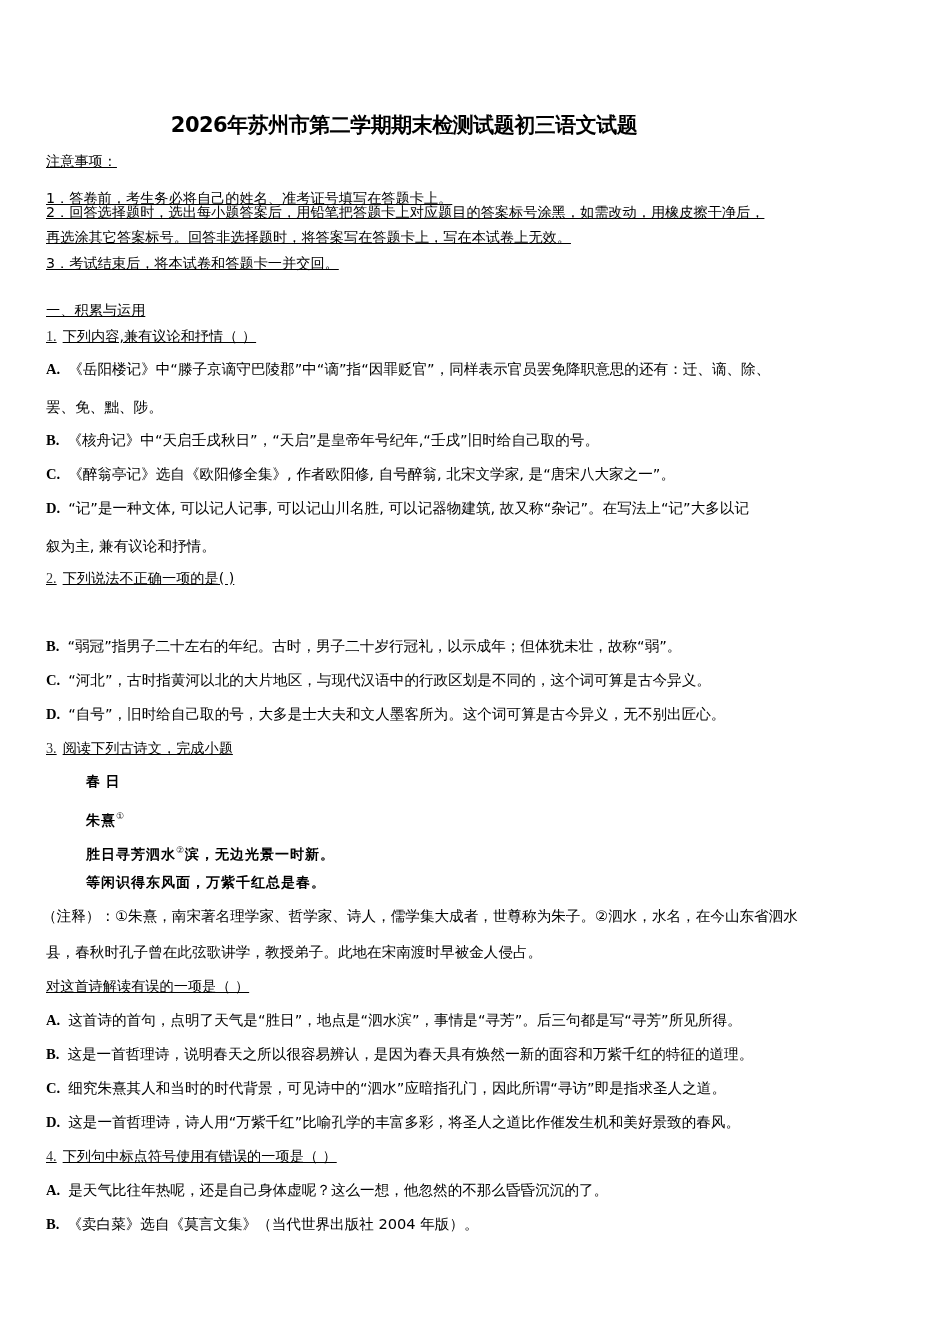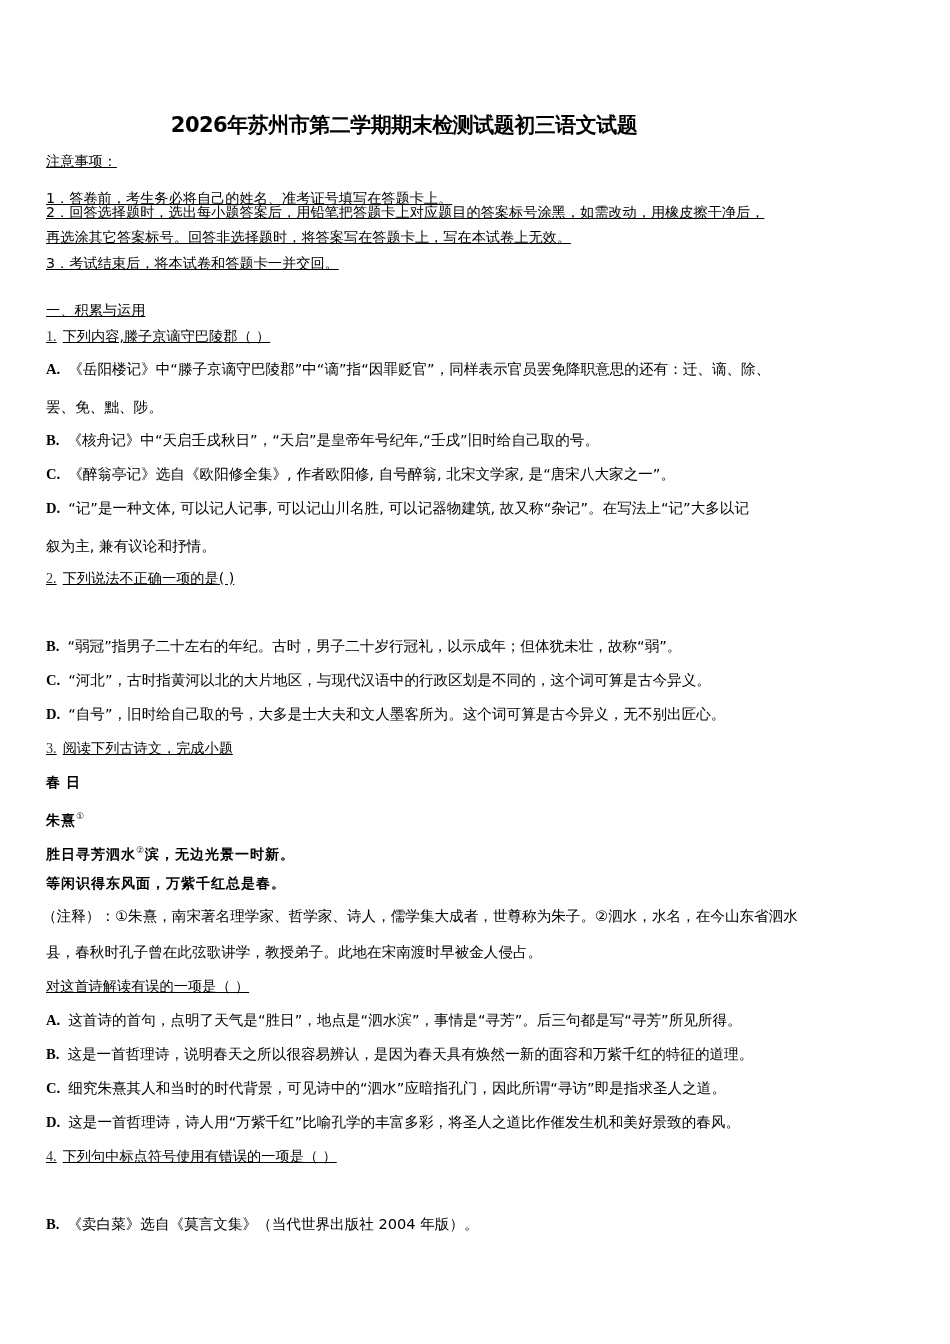--- a/index.html
+++ b/index.html
@@ -3,42 +3,42 @@
   <meta charset="utf-8">
   <style>
     html, body { margin: 0; padding: 0; background: #ffffff; }
     body { width: 950px; height: 1344px; position: relative; overflow: hidden;
            font-family: "DejaVu Sans", "Liberation Sans", sans-serif; color: #000; }
     .page { position: absolute; left: 0; top: 0; width: 950px; height: 1344px; background: #fff; }
     .title { position: absolute; left: 0; width: 808px; top: 111px; text-align: center;
              font-size: 21px; font-weight: bold; letter-spacing: -0.5px; white-space: nowrap; }
     .ln { position: absolute; left: 46px; white-space: nowrap; font-size: 14.6px; line-height: 20px; }
     .ln.sm { font-size: 14.2px; text-decoration: underline; }
-    .ln.poem { font-family: Liberation Sans, sans-serif; font-weight: bold; font-size: 14px; letter-spacing: 1px; }
+    .ln.poem { font-family: Liberation Serif, serif; font-weight: bold; font-size: 14px; letter-spacing: 1px; margin-left: 40px; }
     .lbl { font-family: "Liberation Serif", "DejaVu Serif", serif; font-weight: bold; margin-right: 8px; }
     .qnum { font-family: "Liberation Serif", "DejaVu Serif", serif; color: #333; margin-right: 6px; }
     sup { font-size: 9px; vertical-align: 6px; font-weight: normal; }
   </style>
 </head>
 <body>
 
 <div class="page">
 
   <div class="title">2026年苏州市第二学期期末检测试题初三语文试题</div>
 
   <div class="ln sm" style="top:151px">注意事项：</div>
   <div class="ln sm" style="top:188px">1．答卷前，考生务必将自己的姓名、准考证号填写在答题卡上。</div>
   <div class="ln sm" style="top:202px">2．回答选择题时，选出每小题答案后，用铅笔把答题卡上对应题目的答案标号涂黑，如需改动，用橡皮擦干净后，</div>
   <div class="ln sm" style="top:227px">再选涂其它答案标号。回答非选择题时，将答案写在答题卡上，写在本试卷上无效。</div>
   <div class="ln sm" style="top:253px">3．考试结束后，将本试卷和答题卡一并交回。</div>
 
   <div class="ln sm" style="top:300px">一、积累与运用</div>
 
   <div class="ln sm" style="top:326px">
-    <span class="qnum">1.</span><span>下列内容,滕子京谪守巴陵郡（    ）</span>
+    <span class="qnum">1.</span><span>下列内容,兼有议论和抒情（    ）</span>
   </div>
   <div class="ln" style="top:359px">
     <span class="lbl">A.</span><span>《岳阳楼记》中“滕子京谪守巴陵郡”中“谪”指“因罪贬官”，同样表示官员罢免降职意思的还有：迁、谪、除、</span>
   </div>
   <div class="ln" style="top:397px">罢、免、黜、陟。</div>
   <div class="ln" style="top:430px">
     <span class="lbl">B.</span><span>《核舟记》中“天启壬戌秋日”，“天启”是皇帝年号纪年,“壬戌”旧时给自己取的号。</span>
   </div>
   <div class="ln" style="top:464px">
     <span class="lbl">C.</span><span>《醉翁亭记》选自《欧阳修全集》, 作者欧阳修, 自号醉翁, 北宋文学家, 是“唐宋八大家之一”。</span>
@@ -84,17 +84,20 @@
   <div class="ln" style="top:1078px">
     <span class="lbl">C.</span><span>细究朱熹其人和当时的时代背景，可见诗中的“泗水”应暗指孔门，因此所谓“寻访”即是指求圣人之道。</span>
   </div>
   <div class="ln" style="top:1112px">
     <span class="lbl">D.</span><span>这是一首哲理诗，诗人用“万紫千红”比喻孔学的丰富多彩，将圣人之道比作催发生机和美好景致的春风。</span>
   </div>
 
   <div class="ln sm" style="top:1146px">
     <span class="qnum">4.</span><span>下列句中标点符号使用有错误的一项是（      ）</span>
   </div>
+  <div class="ln" style="top:1180px">
+    <span class="lbl">A.</span><span>是天气比往年热呢，还是自己身体虚呢？这么一想，他忽然的不那么昏昏沉沉的了。</span>
+  </div>
   <div class="ln" style="top:1214px">
     <span class="lbl">B.</span><span>《卖白菜》选自《莫言文集》（当代世界出版社 2004 年版）。</span>
   </div>
 
 </div>
 
 </body></html>

